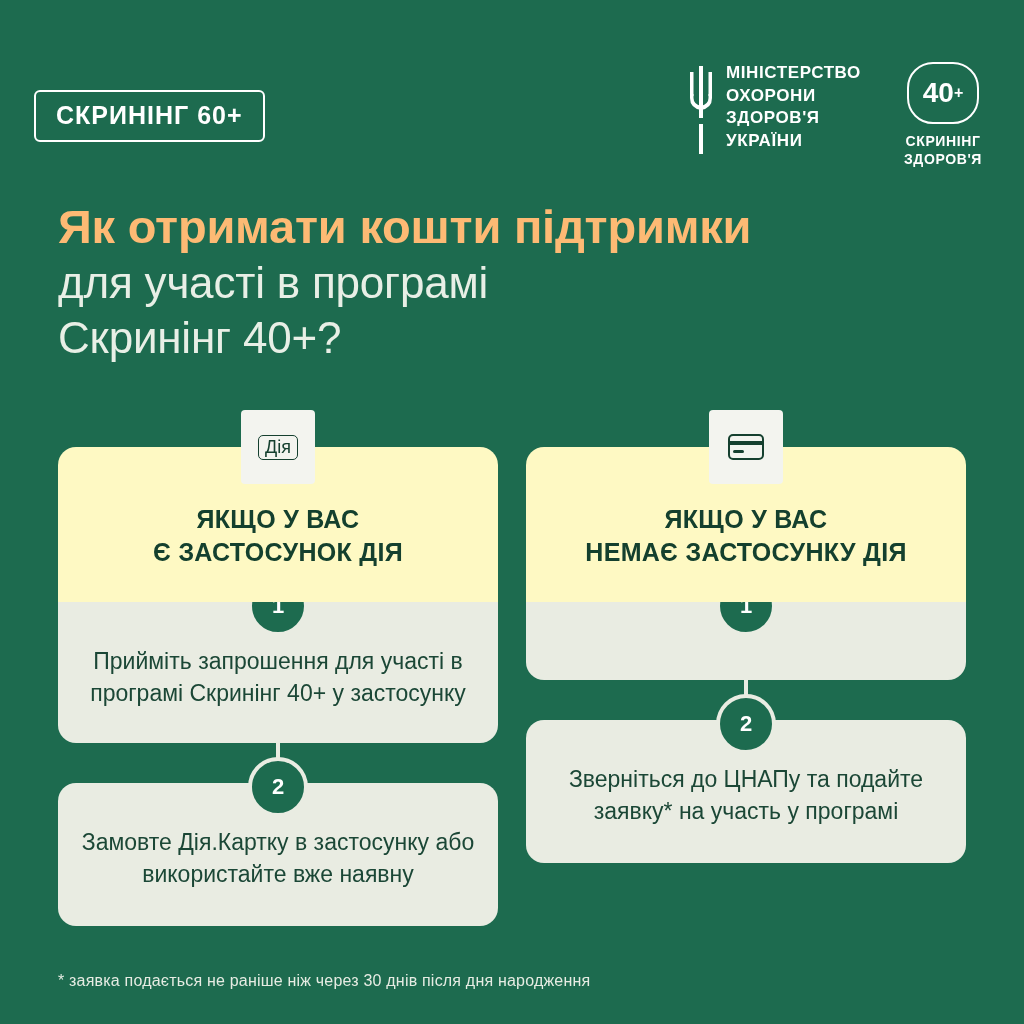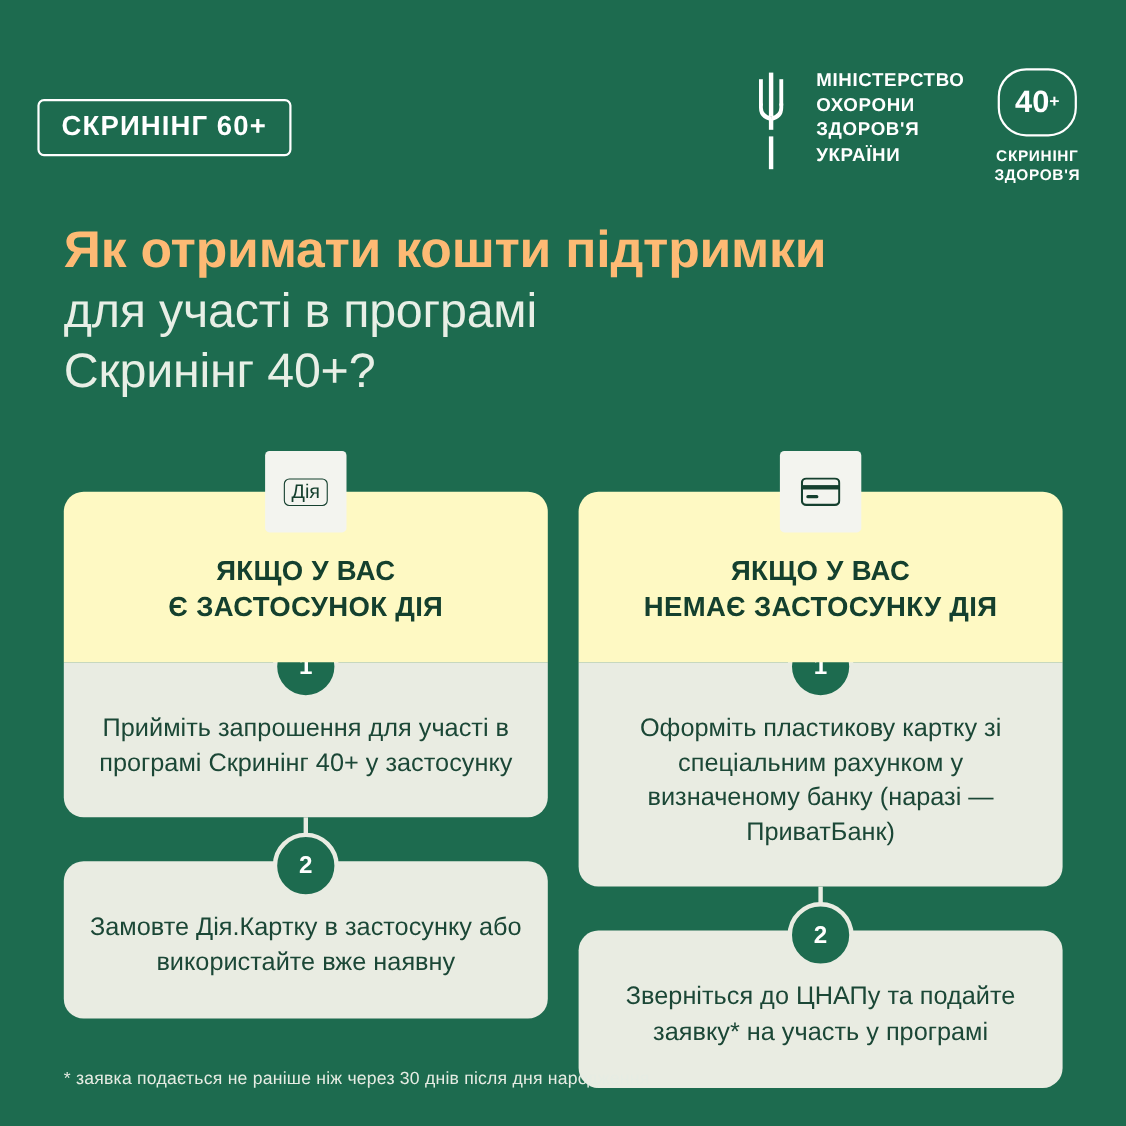--- a/index.html
+++ b/index.html
@@ -41,21 +41,21 @@
     color: #ffffff;
     line-height: 1;
   }
 
   .moz-logo {
     position: absolute;
     left: 688px;
     top: 62px;
     display: flex;
     align-items: flex-start;
-    gap: 28px;
+    gap: 12px;
   }
   .moz-trident {
     width: 26px;
     height: 92px;
     position: relative;
     flex: none;
   }
   .moz-text {
     font-size: 17px;
     font-weight: bold;
@@ -333,21 +333,20 @@
         </span>
       </div>
 
       <div class="card-head">
         <div class="htxt">ЯКЩО У ВАС</div>
         <div class="htxt">НЕМАЄ ЗАСТОСУНКУ ДІЯ</div>
       </div>
 
       <div class="card-body">
         <div class="step-num">1</div>
-        <p>Оформіть пластикову картку зі спеціальним рахунком у визначеному банку (наразі — ПриватБанк)</p>
       </div>
 
       <div class="card-second">
         <div class="connector"></div>
         <div class="step-num">2</div>
         <p>Зверніться до ЦНАПу та подайте заявку* на участь у програмі</p>
       </div>
     </div>
 
   </div>

